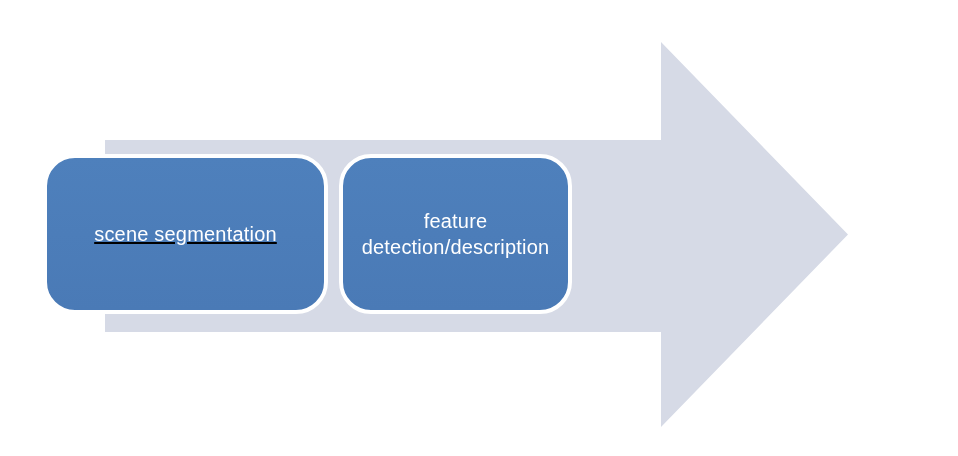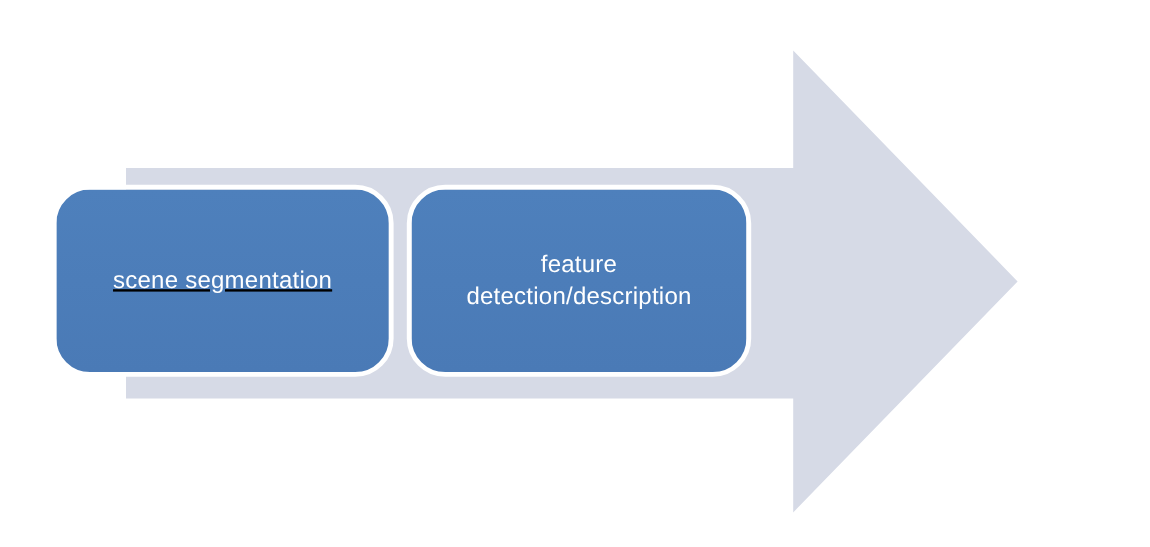--- a/index.html
+++ b/index.html
@@ -34,21 +34,21 @@
     height: 160px;
     border: 4px solid var(--step-border);
     border-radius: 32px;
     background: linear-gradient(180deg, var(--step-fill) 0%, var(--step-fill-bottom) 100%);
     display: flex;
     align-items: center;
     justify-content: center;
     padding: 0 20px;
   }
   .step-1 { left: 43px;  width: 285px; text-decoration: underline; }
-  .step-2 { left: 339px; width: 287px; }
+  .step-2 { left: 339px; width: 233px; }
   .step-3 { left: 634px; width: 290px; }
   .step-label {
     color: var(--step-text);
     font-size: 20px;
     line-height: 1.32;
     text-align: center;
     max-width: 242px;
     letter-spacing: 0.2px;
   }
 </style>

